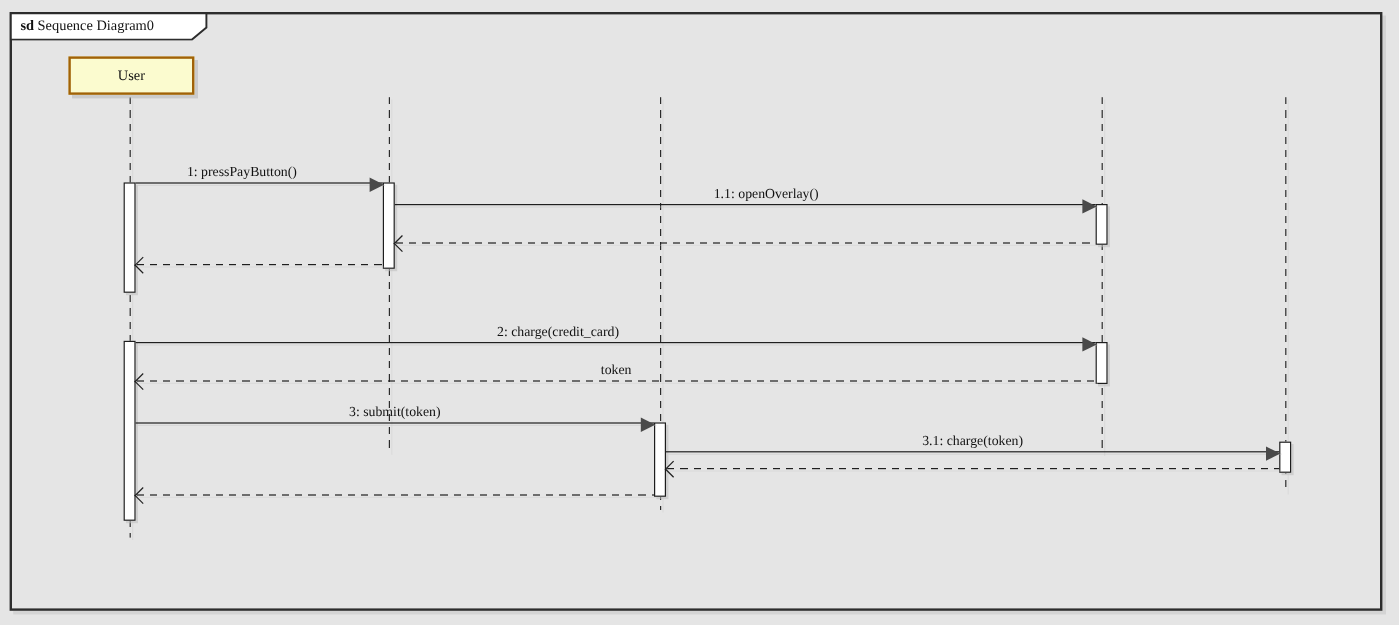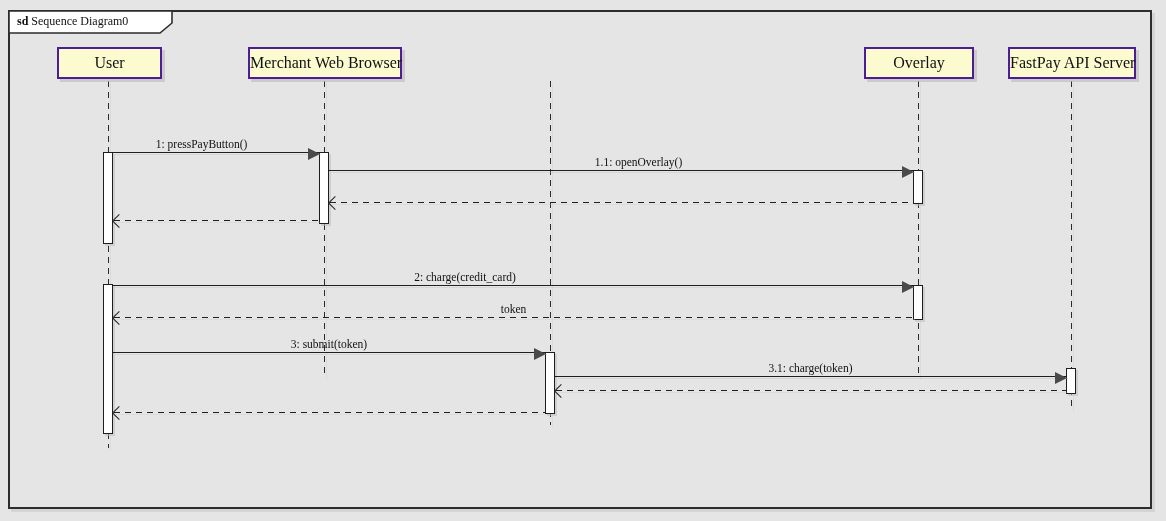--- a/index.html
+++ b/index.html
@@ -10,21 +10,21 @@
   .frame{position:absolute;left:8px;top:10px;width:1140px;height:495px;
          border:2px solid #2d2d2d;background:transparent;
          box-shadow:3px 3px 0 rgba(190,190,190,0.45);}
   .frame-tab{position:absolute;left:8px;top:10px;width:166px;height:24px;}
   .frame-tab svg{display:block;}
   .frame-tab-text{position:absolute;left:9px;top:4px;font-size:12px;color:#111;white-space:nowrap;}
   .frame-tab-text b{font-weight:bold;}
 
   
   .actor{position:absolute;top:47px;height:28px;line-height:28px;text-align:center;
-         background:#fbfbcf;border:2px solid #4c1d95;font-size:16px;color:#111;
+         background:#fbfbcf;border:2px solid #a16207;font-size:12px;color:#111;
          box-shadow:3px 3px 0 rgba(185,185,185,0.6);white-space:nowrap;}
 
   
   .lifeline{position:absolute;width:1.4px;
             background:repeating-linear-gradient(180deg,#2b2b2b 0 6px,transparent 6px 11px);
             box-shadow:2px 2px 0 rgba(200,200,200,0.35);}
 
   
   .activation{position:absolute;width:8px;background:#ffffff;border:1px solid #1d1d1d;
               box-shadow:2px 2px 0 rgba(190,190,190,0.55);}
@@ -57,23 +57,20 @@
     <span class="frame-tab-text"><b>sd</b>&nbsp;<span>Sequence Diagram0</span></span>
   </div>
 
   <div class="lifeline" style="left:108px;top:81px;height:367px;"></div>
   <div class="lifeline" style="left:324px;top:81px;height:296px;"></div>
   <div class="lifeline" style="left:550px;top:81px;height:344px;"></div>
   <div class="lifeline" style="left:918px;top:81px;height:297px;"></div>
   <div class="lifeline" style="left:1071px;top:81px;height:329px;"></div>
 
   <div class="actor" style="left:57px;width:101px;"><span>User</span></div>
-  <div class="actor" style="left:248px;width:150px;"><span>Merchant Web Browser</span></div>
-  <div class="actor" style="left:864px;width:106px;"><span>Overlay</span></div>
-  <div class="actor" style="left:1008px;width:124px;"><span>FastPay API Server</span></div>
 
   <div class="activation" style="left:103px;top:152px;height:90px;"></div>
   <div class="activation" style="left:103px;top:284px;height:148px;"></div>
   <div class="activation" style="left:319px;top:152px;height:70px;"></div>
   <div class="activation" style="left:913px;top:170px;height:32px;"></div>
   <div class="activation" style="left:913px;top:285px;height:33px;"></div>
   <div class="activation" style="left:545px;top:352px;height:60px;"></div>
   <div class="activation" style="left:1066px;top:368px;height:24px;"></div>
 
   <div class="msg call" style="left:113px;top:152px;width:206px;">

